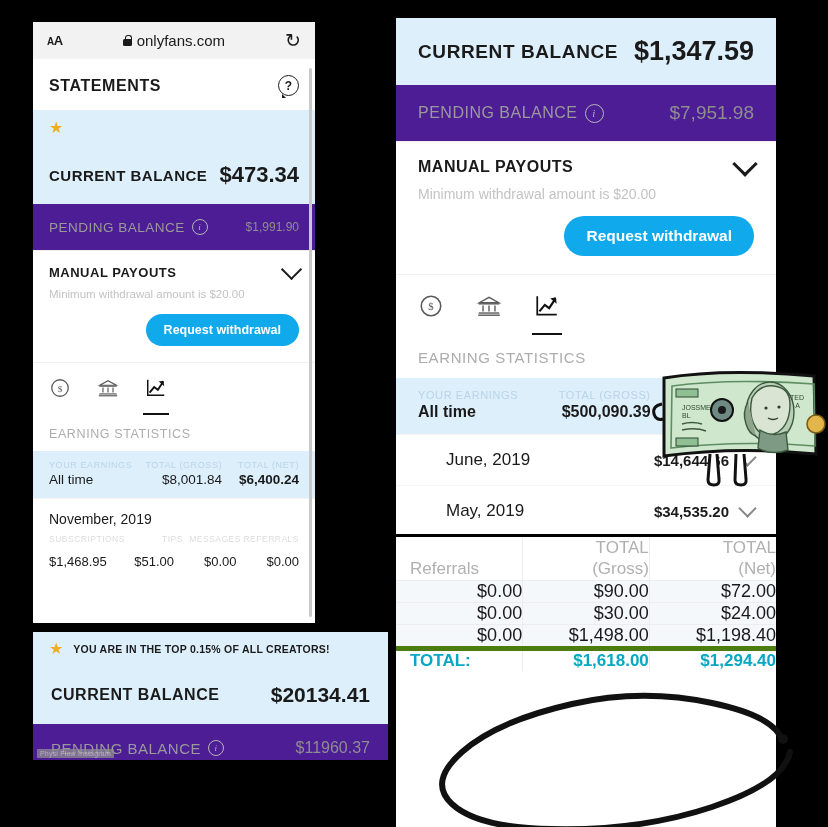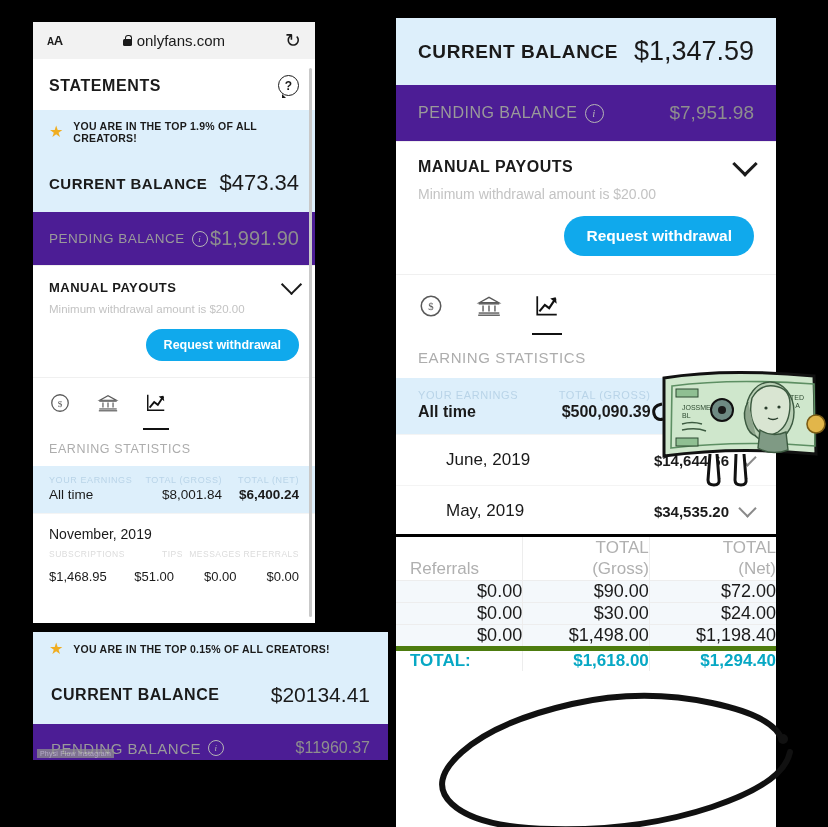--- a/index.html
+++ b/index.html
@@ -44,32 +44,32 @@
     padding:10px 16px;
   }
   .star{color:#f0ad20;font-size:16px;line-height:1;}
   .banner-txt{font-size:10.5px;font-weight:700;letter-spacing:.25px;color:#1a1a1a;}
 
   .balance-row{
     background:#ddeffb;display:flex;align-items:center;justify-content:space-between;
     padding:16px;
   }
   .bal-label{font-size:15px;font-weight:700;letter-spacing:.5px;color:#1a1a1a;}
-  .bal-value{font-size:22px;font-weight:400;color:#1a1a1a;}
+  .bal-value{font-size:22px;font-weight:700;color:#1a1a1a;}
 
   .pending-row{
     display:flex;align-items:center;justify-content:space-between;
     padding:15px 16px;background:#4c1d95;border-bottom:1px solid #eee;
   }
   .pend-label{font-size:13.5px;letter-spacing:.5px;color:#9a9a9a;display:flex;align-items:center;gap:7px;}
   .info-i{
     width:14px;height:14px;border:1.3px solid #b5b5b5;border-radius:50%;
     font-size:9px;font-style:italic;color:#b5b5b5;display:flex;align-items:center;justify-content:center;font-family:"Liberation Serif",serif;
   }
-  .pend-value{font-size:20px;color:#8e8e8e;}
+  .pend-value{font-size:12px;color:#8e8e8e;}
 
   .payouts{padding:14px 16px 16px 16px;background:#fff;}
   .payout-head{display:flex;align-items:center;justify-content:space-between;}
   .payout-title{font-size:13px;font-weight:700;letter-spacing:.5px;color:#1a1a1a;}
   .chev{width:13px;height:13px;border-right:2.4px solid #1a1a1a;border-bottom:2.4px solid #1a1a1a;transform:rotate(45deg);margin-top:-6px;}
   .payout-min{font-size:11.5px;color:#c3c3c3;margin-top:8px;}
   .btn-wrap{display:flex;justify-content:flex-end;margin-top:14px;}
   .btn-withdraw{
     background:#10a9ec;color:#fff;border:none;border-radius:40px;
     font-size:12.5px;font-weight:600;padding:9px 18px;cursor:pointer;
@@ -184,21 +184,20 @@
       <div class="reload">↻</div>
     </div>
 
     <div class="page-head">
       <div class="page-title">STATEMENTS</div>
       <div class="qmark">?</div>
     </div>
 
     <div class="top-banner">
       <span class="star">★</span>
-      <span class="banner-txt">YOU ARE IN THE TOP 1.9% OF ALL CREATORS!</span>
     </div>
 
     <div class="balance-row">
       <span class="bal-label">CURRENT BALANCE</span>
       <span class="bal-value">$473.34</span>
     </div>
 
     <div class="pending-row">
       <span class="pend-label">
         <span>PENDING BALANCE</span>

